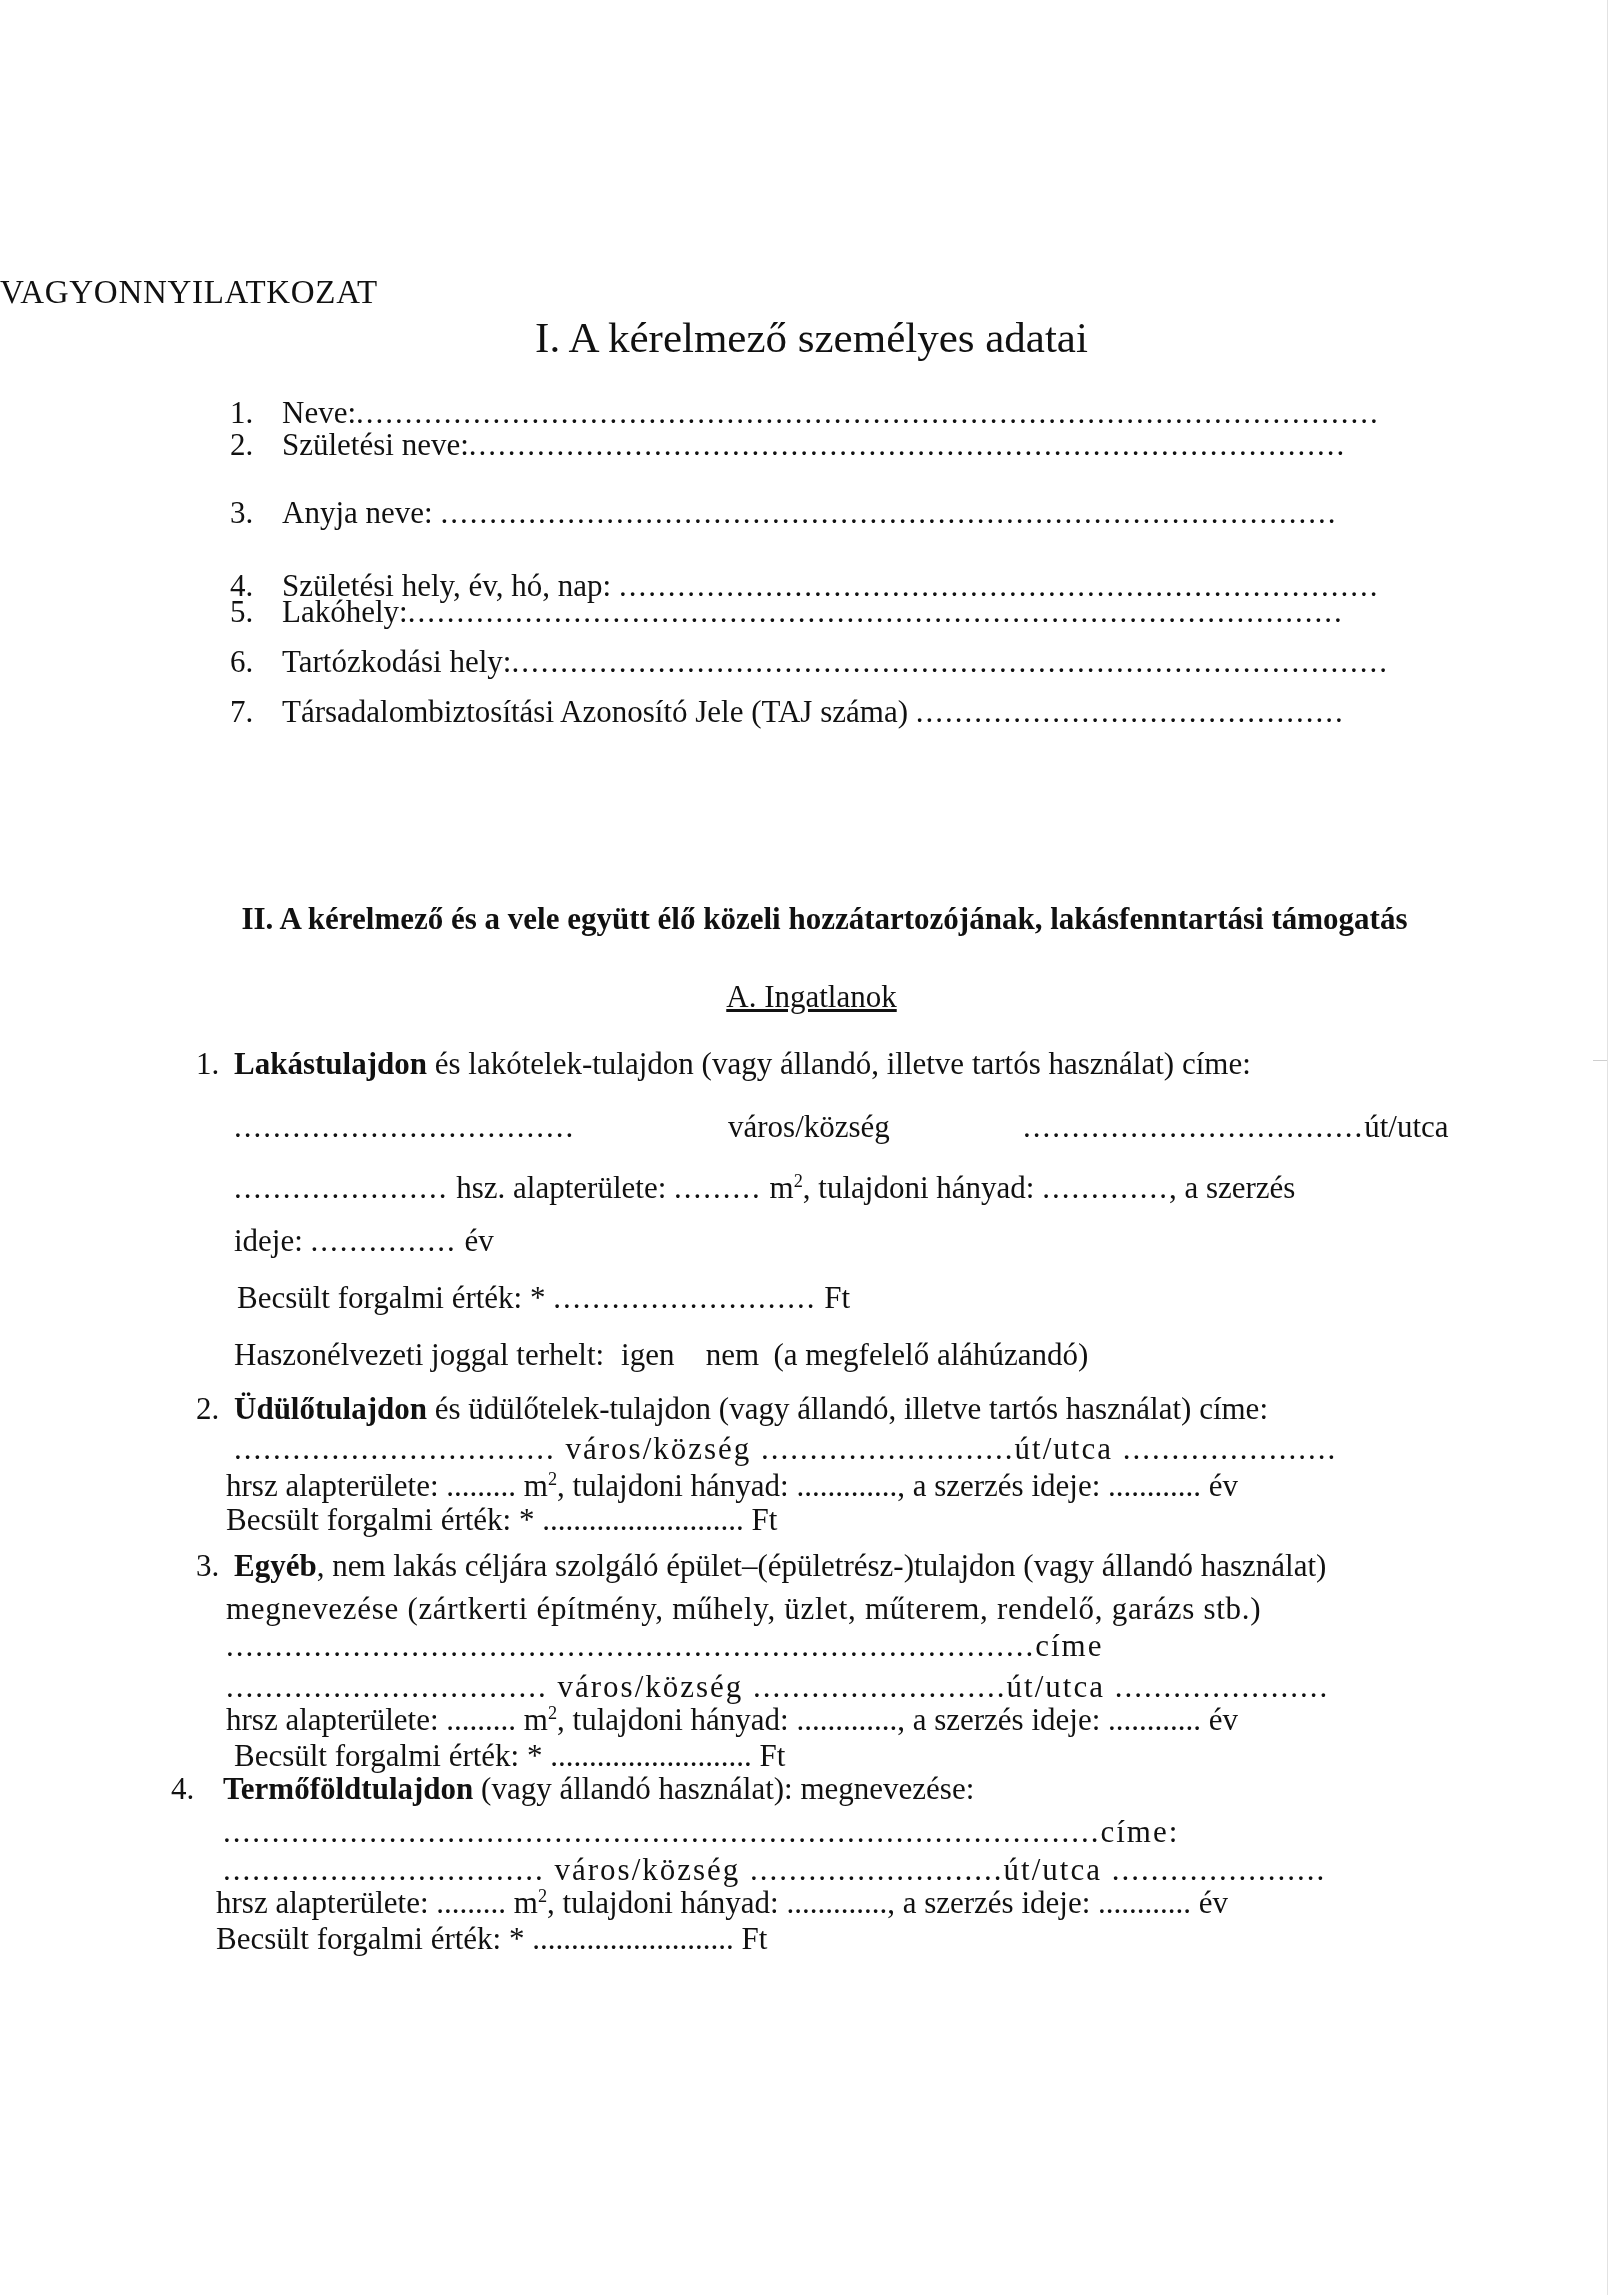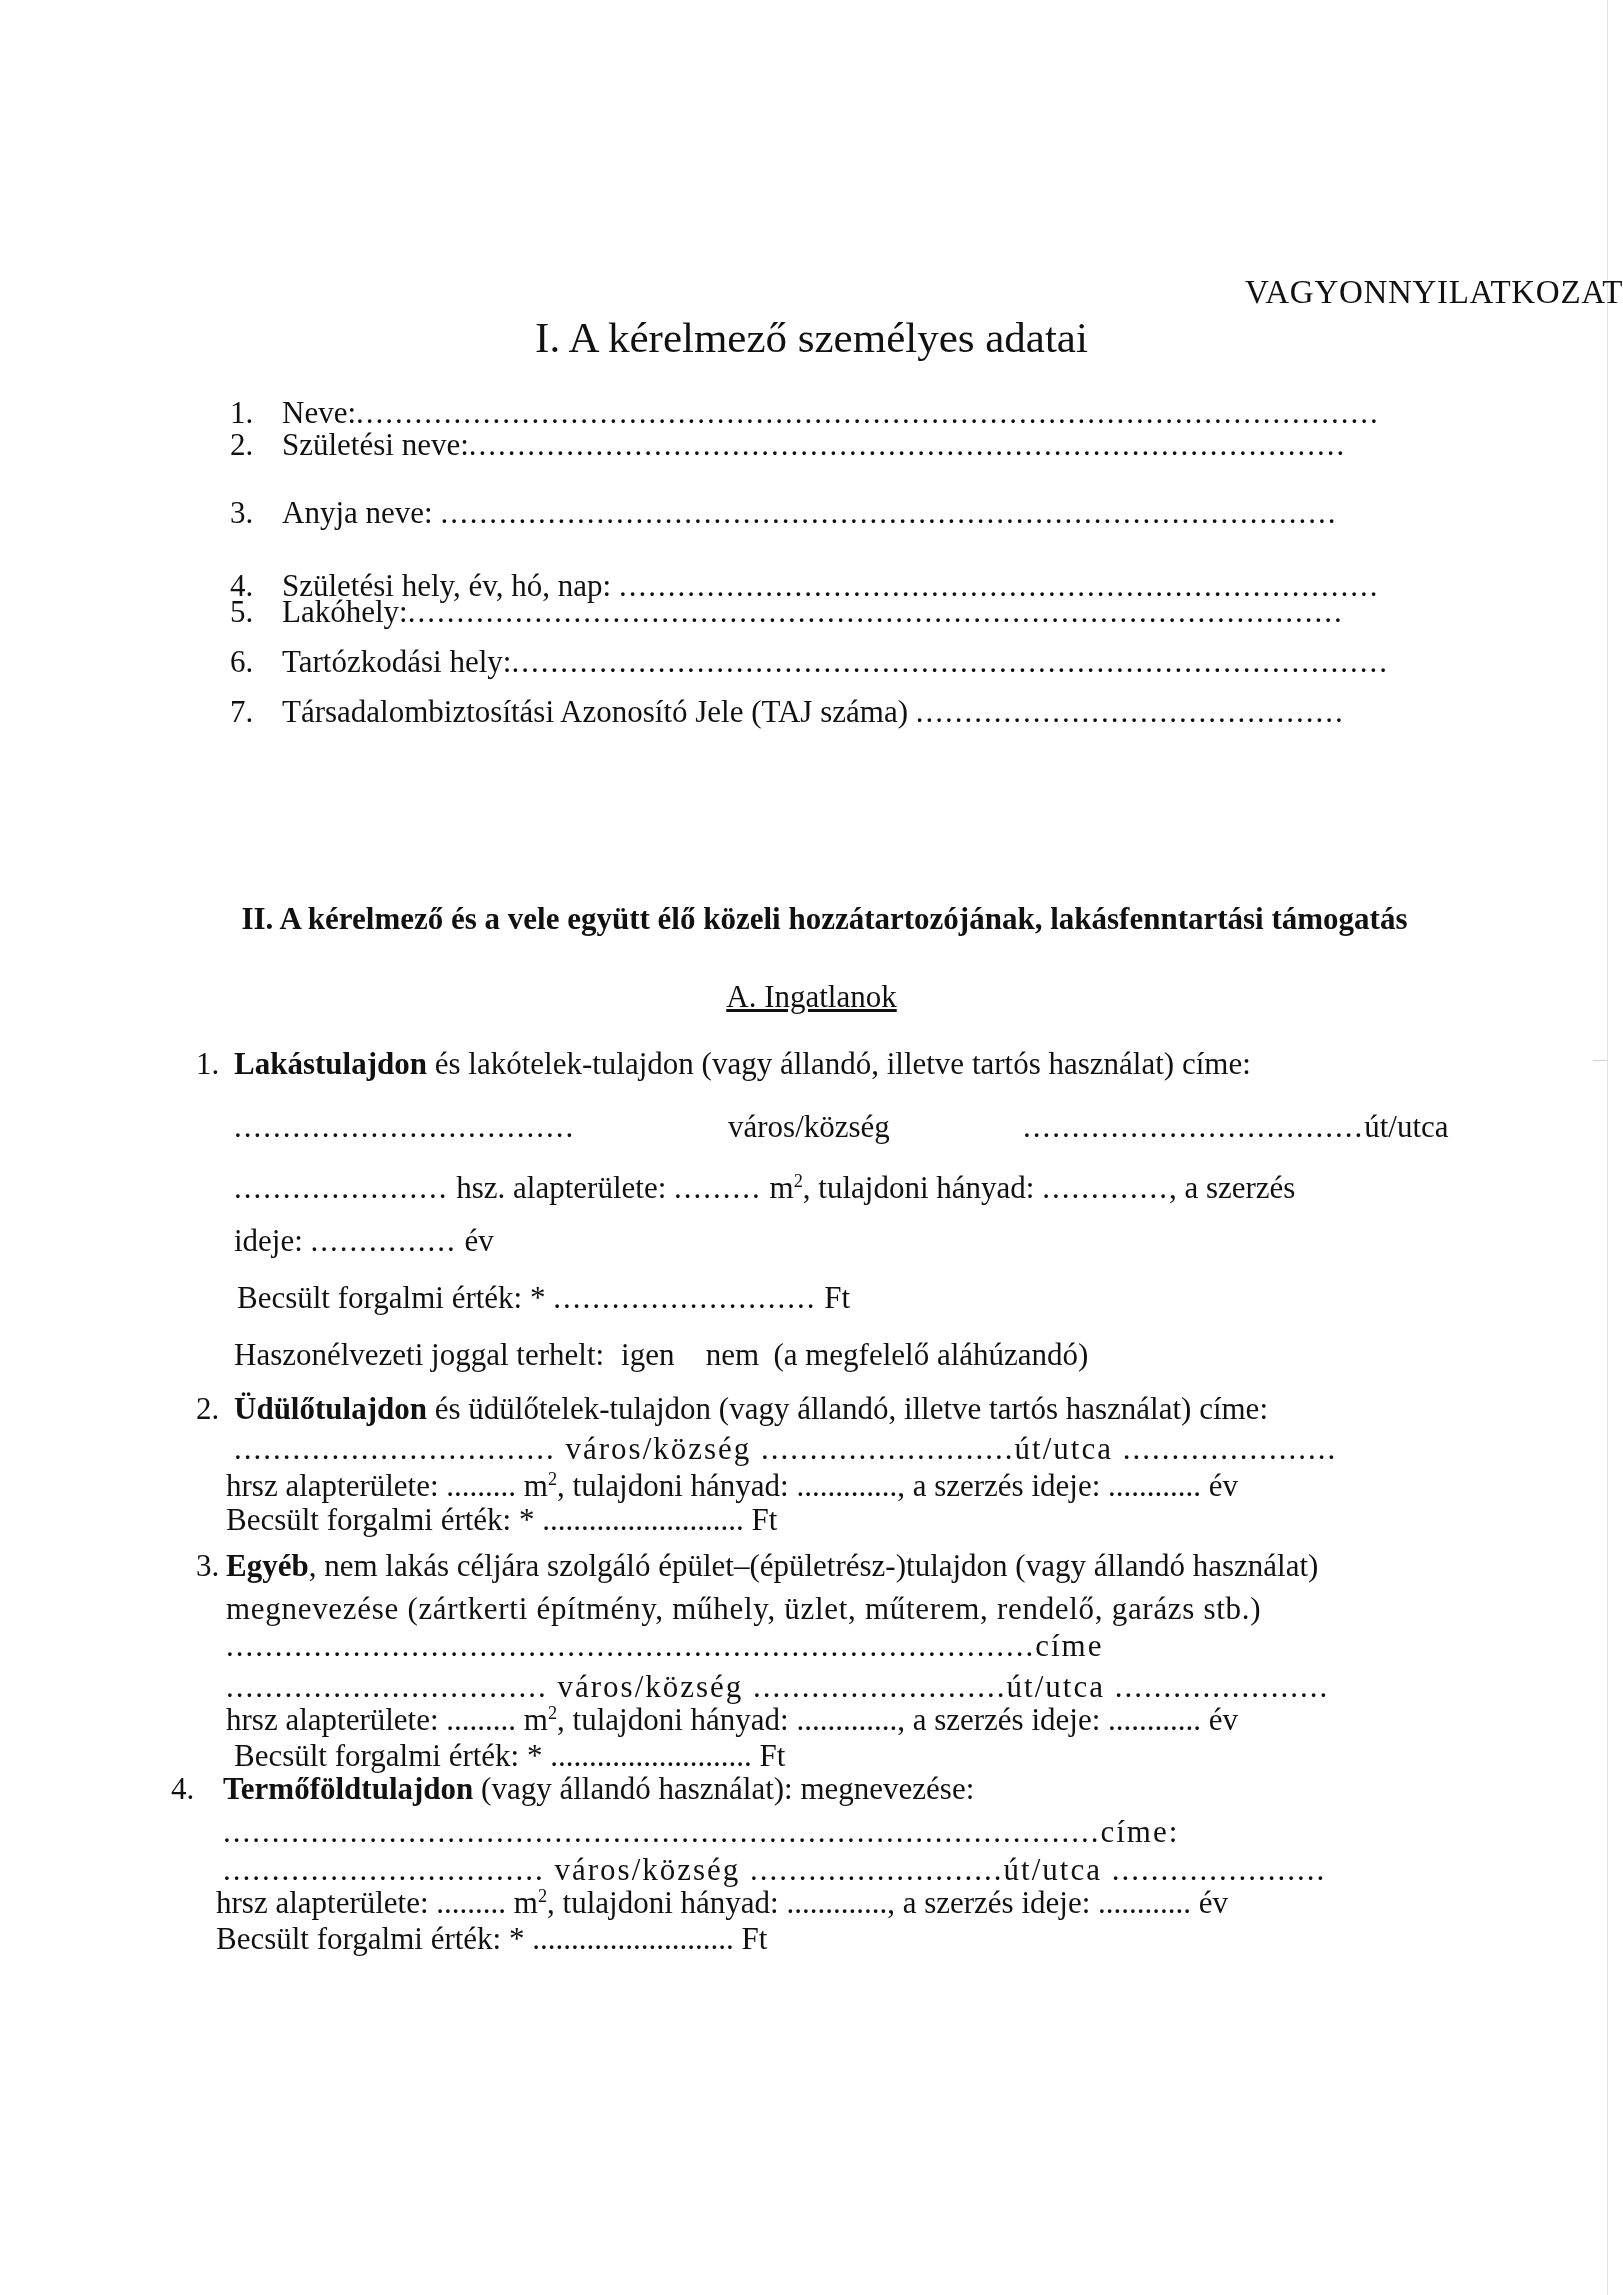--- a/index.html
+++ b/index.html
@@ -13,21 +13,21 @@
       background: #e2e2e2;
     }
     .scan-mark {
       position: absolute; left: 1593px; top: 1060px; width: 14.4px; height: 1.3px;
       background: #cfcfcf;
     }
     .page { position: absolute; left: 0; top: 0; width: 1623px; }
 
     .title {
       position: absolute; top: 274px; left: 0; width: 1623px;
-      text-align: right; font-size: 33px; letter-spacing: 0.7px; font-weight: normal;
+      text-align: left; font-size: 33px; letter-spacing: 0.7px; font-weight: normal;
     }
     .subtitle {
       position: absolute; top: 313px; left: 0; width: 1623px;
       text-align: center; font-size: 43px;
     }
 
     
     .s1-item { position: absolute; left: 230px; width: 1211px; font-size: 31px; white-space: nowrap; }
     .s1-item .num { display: inline-block; width: 52px; }
     .dots { letter-spacing: 2px; }
@@ -117,21 +117,21 @@
   <div class="line" style="top:1391px; left:234px;">
     <span class="b">Üdülőtulajdon</span><span> és üdülőtelek-tulajdon (vagy állandó, illetve tartós használat) címe:</span>
   </div>
   <div class="line dots" style="top:1431px; left:234px;">................................. város/község ..........................út/utca ......................</div>
   <div class="line" style="top:1468px; left:226px;">
     <span>hrsz alapterülete: ......... m</span><sup>2</sup><span>, tulajdoni hányad: ............., a szerzés ideje: ............ év</span>
   </div>
   <div class="line" style="top:1502px; left:226px;">Becsült forgalmi érték: * .......................... Ft</div>
 
   <span class="num2" style="top:1548px;">3.</span>
-  <div class="line" style="top:1548px; left:226px;font-family:Liberation Serif, serif;">
+  <div class="line" style="top:1548px; left:234px;font-family:Liberation Serif, serif;">
     <span class="b">Egyéb</span><span>, nem lakás céljára szolgáló épület–(épületrész-)tulajdon (vagy állandó használat)</span>
   </div>
   <div class="line" style="top:1591px; left:226px; width:1198px; letter-spacing:0.7px;">megnevezése (zártkerti építmény, műhely, üzlet, műterem, rendelő, garázs stb.)</div>
   <div class="line dots" style="top:1628px; left:226px;">...................................................................................címe</div>
   <div class="line dots" style="top:1669px; left:226px;">................................. város/község ..........................út/utca ......................</div>
   <div class="line" style="top:1702px; left:226px;">
     <span>hrsz alapterülete: ......... m</span><sup>2</sup><span>, tulajdoni hányad: ............., a szerzés ideje: ............ év</span>
   </div>
   <div class="line" style="top:1738px; left:234px;">Becsült forgalmi érték: * .......................... Ft</div>
 

